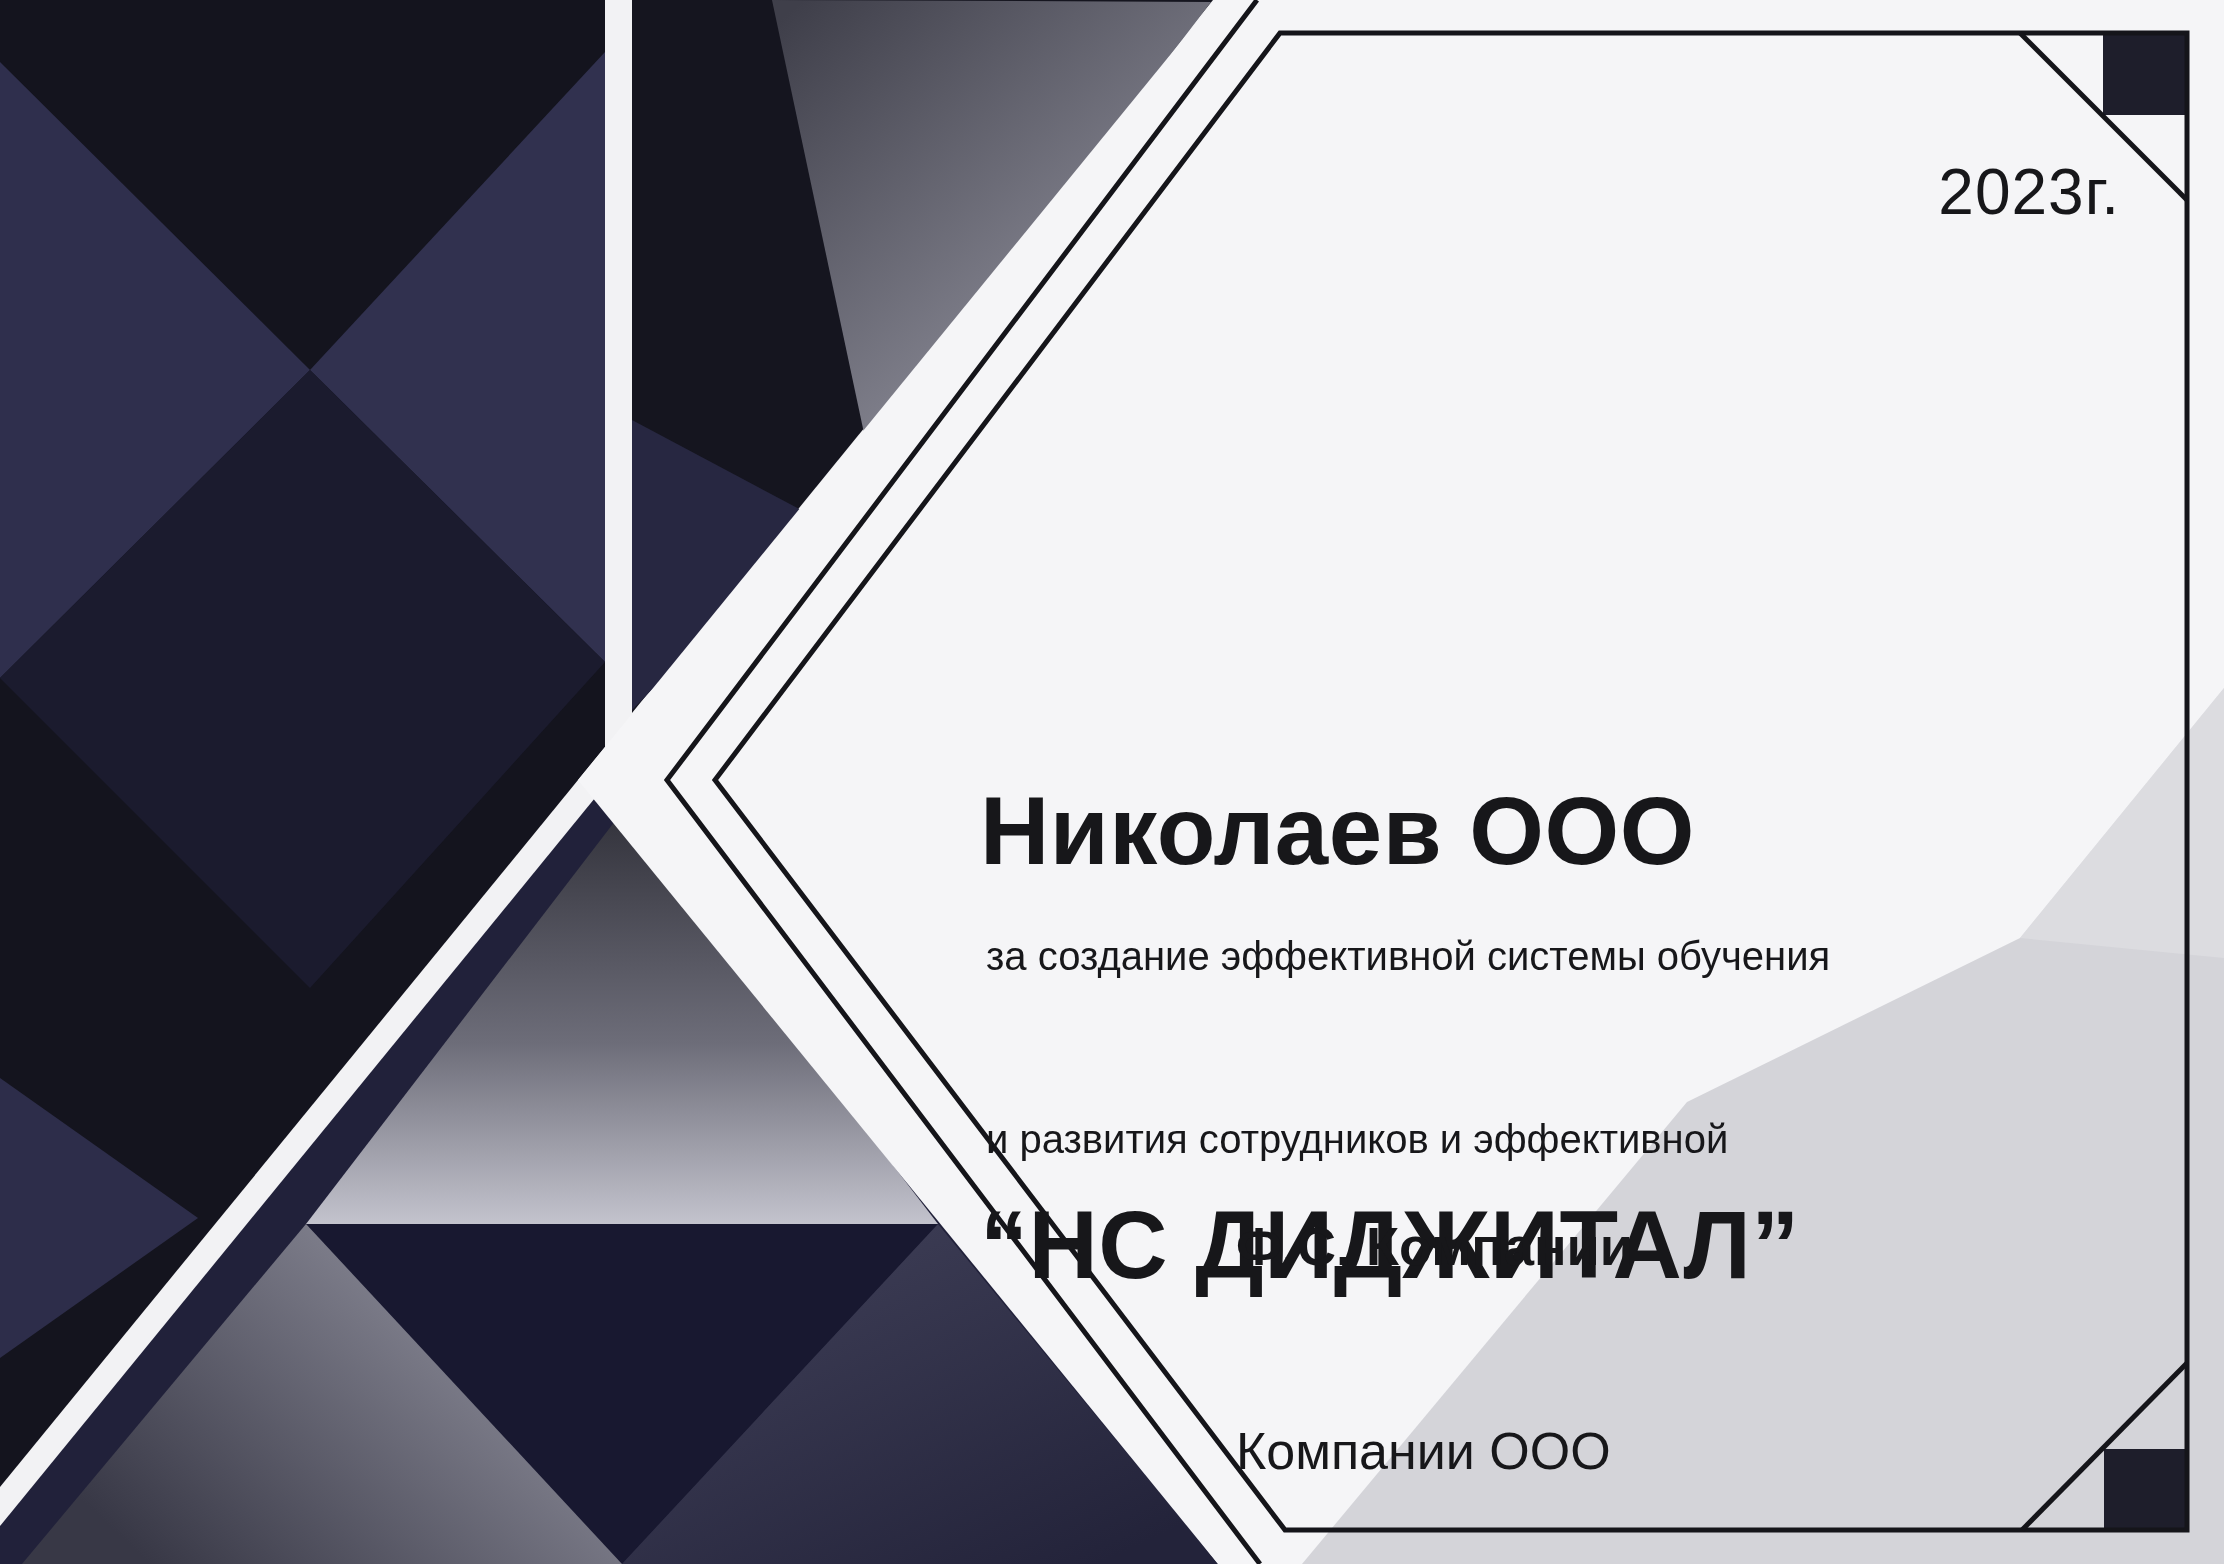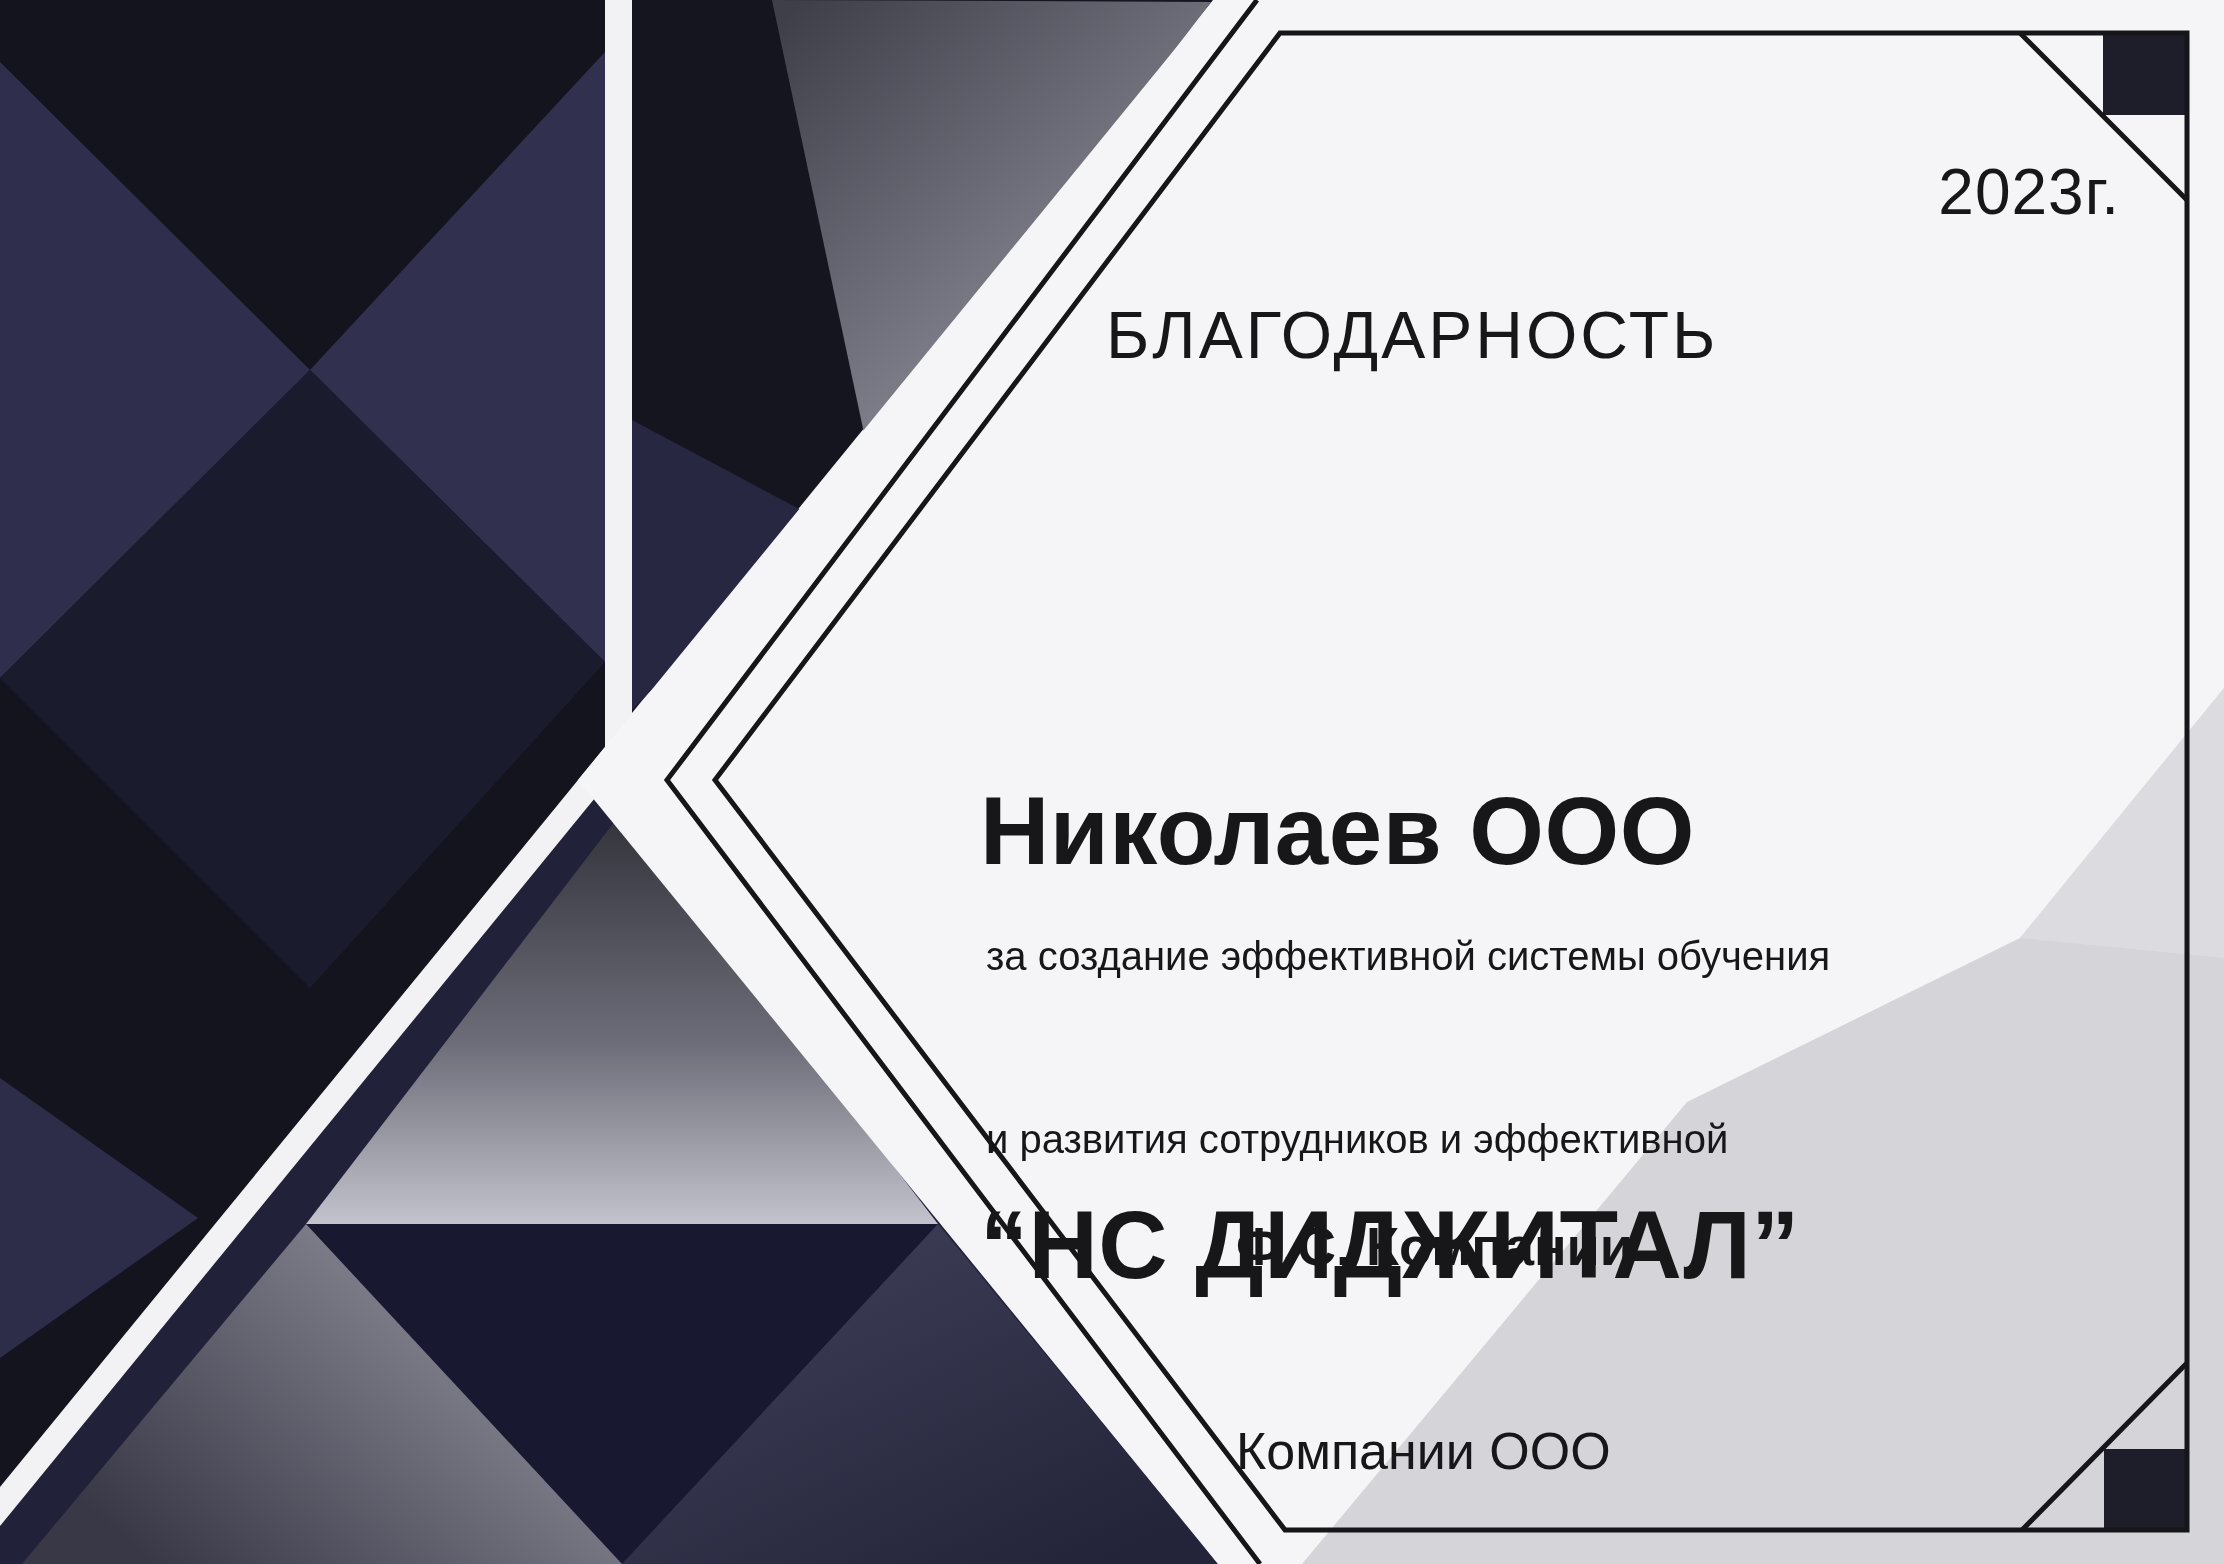--- a/index.html
+++ b/index.html
@@ -102,21 +102,20 @@
     <g stroke="#15151a" stroke-width="5" fill="none">
       <polyline points="1257,0 667,780 1260,1564"></polyline>
       <polygon points="1280,33 2187,33 2187,1530 1285,1530 715,780"></polygon>
       <line x1="2020" y1="33" x2="2187" y2="200"></line>
       <line x1="2187" y1="1363" x2="2022" y2="1530"></line>
     </g>
   </svg>
 
   <div class="txt year">2023г.</div>
 
-  <div class="txt heading">БЛАГОДАРНОСТЬ</div>
 
   <div class="txt recipient">
     <div>Николаев ООО</div>
     <div>“НС ДИДЖИТАЛ”</div>
   </div>
 
   <div class="txt body-text">
     <div>за создание эффективной системы обучения</div>
     <div>и развития сотрудников и эффективной</div>
   </div>

